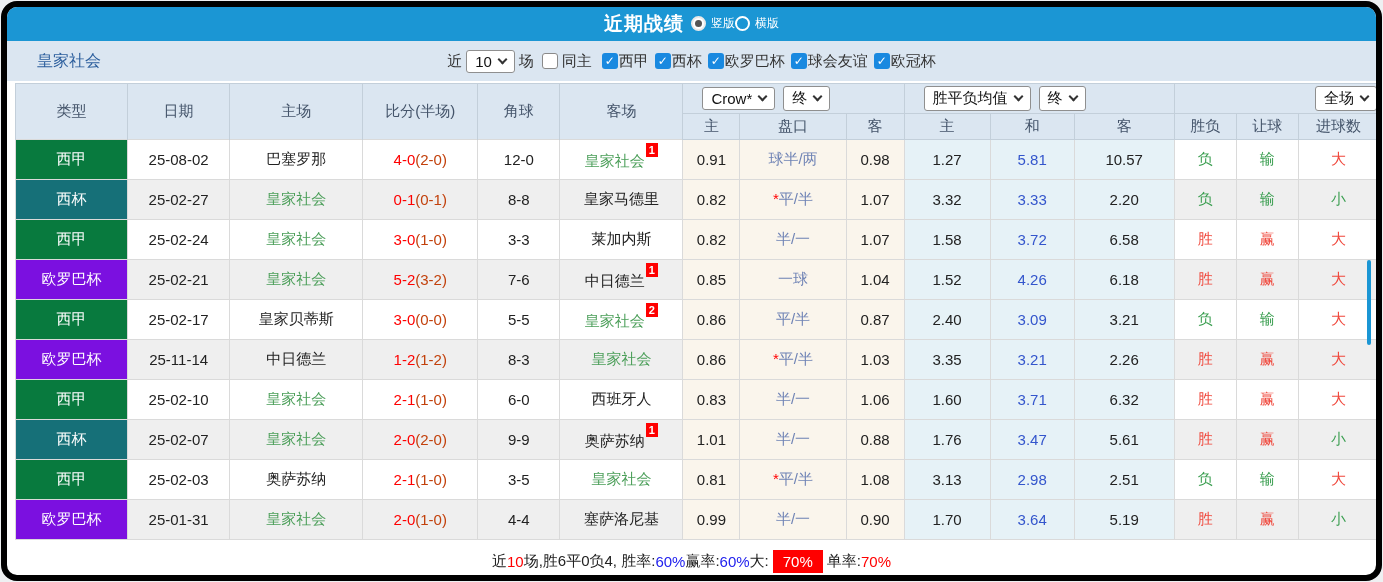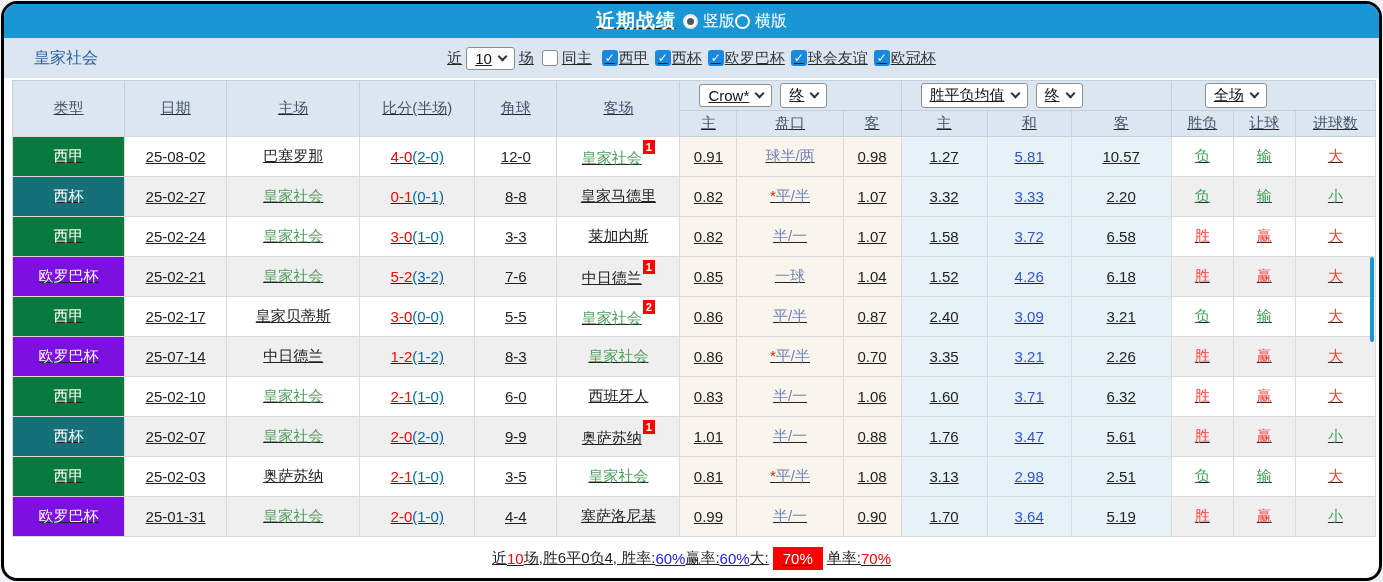--- a/index.html
+++ b/index.html
@@ -5,34 +5,34 @@
   * { box-sizing: border-box; }
   html,body { margin:0; padding:0; }
   body {
     width:1383px; height:582px; overflow:hidden;
     background:#eef0f2;
     font-family:"Liberation Sans","DejaVu Sans",sans-serif;
     font-size:15px; color:#222;
   }
   .card {
     position:relative; width:1381px; height:580px; margin:1px;
-    background:#fff; border:3px solid #000000; border-radius:16px; overflow:hidden;text-decoration:underline;
+    background:#fff; border:6px solid #000000; border-radius:16px; overflow:hidden;
   }
   
   .titlebar {
     height:34px; background:var(--accent);
     display:flex; align-items:center; justify-content:center; gap:7px; color:#fff;
   }
   .titlebar .title { font-weight:bold; font-size:19px; letter-spacing:1px; }
   .rwrap { display:inline-flex; align-items:center; gap:5px; cursor:pointer; }
   .radio { width:15px; height:15px; border-radius:50%; }
   .radio.on { background:#fff; border:2px solid #e9e9e9; position:relative; }
   .radio.on::after { content:""; position:absolute; inset:2px; background:#555; border-radius:50%; }
   .radio.off { background:transparent; border:2px solid #fff; }
-  .rlabel { font-size:16px; }
+  .rlabel { font-size:12px; }
   
   .filterbar {
     height:40px; background:#dbe6f1; position:relative;
     display:flex; align-items:center;
   }
   .teamname { position:absolute; left:30px; color:var(--team_link_blue); font-size:16px; }
   .fcenter { margin:0 auto; display:flex; align-items:center; gap:4px; color:#333; }
   .cbwrap { display:inline-flex; align-items:center; gap:1px; cursor:pointer; }
   .cb {
     width:16px; height:16px; border-radius:3px; display:inline-flex;
@@ -51,30 +51,30 @@
     border-right:2px solid #333; border-bottom:2px solid #333; transform:rotate(45deg);
   }
   
   table { border-collapse:collapse; table-layout:fixed; width:1364px; margin:2px 0 0 8px; }
   th, td { border:1px solid #c3cfda; text-align:center; overflow:hidden; white-space:nowrap; }
   thead th { background:#dbe6f1; color:#44546a; font-weight:normal; font-size:15px; }
   thead tr.selrow th { height:30px; border-bottom:none; }
   thead tr.lblrow th { height:26px; }
   thead .grp { display:flex; align-items:center; gap:8px; }
   thead .grp.left { justify-content:flex-start; padding-left:18px; }
-  thead .grp.center { justify-content:flex-start;padding-left:32px; }
+  thead .grp.center { justify-content:flex-end;padding-left:32px; }
   tbody td { height:40px; border-color:#dadada; font-size:15px; }
   td.type { color:#fff; }
   tr.odd  td.z { background:#fff; }
   tr.even td.z { background:#efefef; }
   td.cream { background:#faf5ec; }
   td.blue  { background:#e6f2f7;margin-top:11px; }
   .tg { color:var(--team_green); }
   .sc { color:var(--score_red); }
-  .hf { color:#0369a1; }
+  .hf { color:#c2410c; }
   sup.rank {
     display:inline-block; background:#f00; color:#fff; font-size:11px; font-weight:bold;
     padding:0 3px; margin-left:1px; position:relative; top:-6px; line-height:14px;
   }
   .hc { color:var(--handicap_blue); }
   .star { color:#f00; }
   td.ad { color:var(--draw_blue); }
   td.cr { color:var(--win_red); }
   td.cg { color:var(--lose_green); }
   
@@ -291,28 +291,28 @@
      <td class="cream">0.87</td>
      <td class="blue">2.40</td>
      <td class="blue ad">3.09</td>
      <td class="blue">3.21</td>
      <td class="z cg">负</td>
      <td class="z cg">输</td>
      <td class="z cr">大</td>
    </tr>
         <tr class="even">
      <td class="type" style="background:#7b10e0">欧罗巴杯</td>
-     <td class="z">25-07-14</td>
+     <td class="z">25-11-14</td>
      <td class="z"><span class="">中日德兰</span></td>
      <td class="z"><span class="sc">1-2</span><span class="hf">(1-2)</span></td>
      <td class="z">8-3</td>
      <td class="z"><span class="tg">皇家社会</span></td>
      <td class="cream">0.86</td>
      <td class="cream"><span class="star">*</span><span class="hc">平/半</span></td>
-     <td class="cream">0.70</td>
+     <td class="cream">1.03</td>
      <td class="blue">3.35</td>
      <td class="blue ad">3.21</td>
      <td class="blue">2.26</td>
      <td class="z cr">胜</td>
      <td class="z cr">赢</td>
      <td class="z cr">大</td>
    </tr>
         <tr class="odd">
      <td class="type" style="background:#087a3e">西甲</td>
      <td class="z">25-02-10</td>

